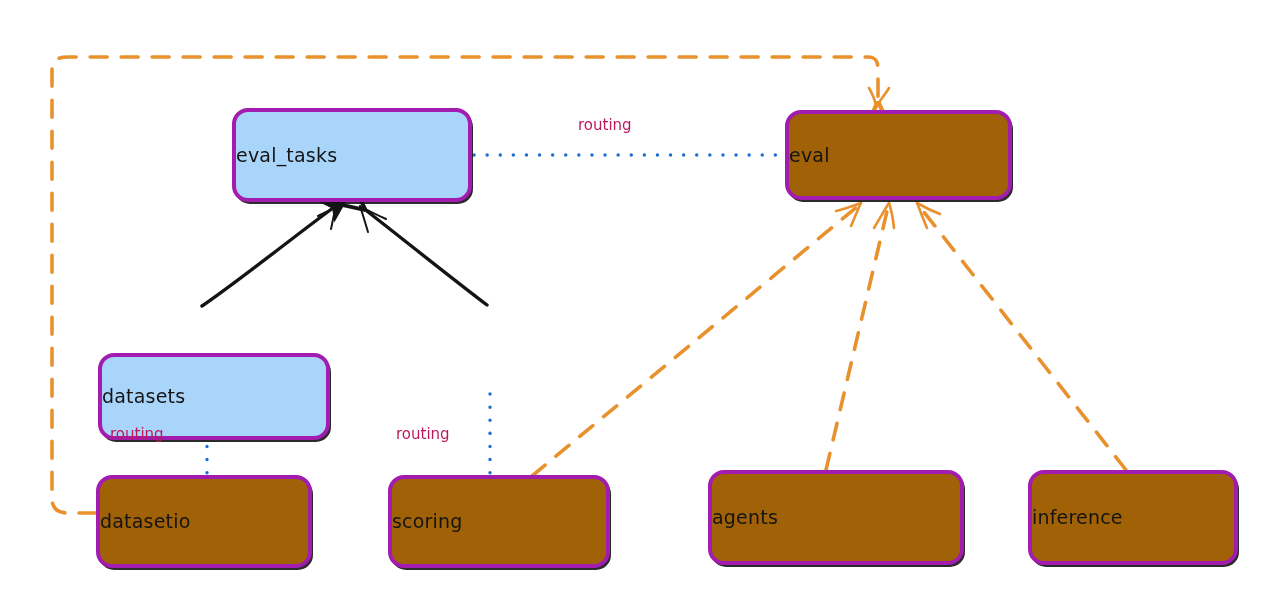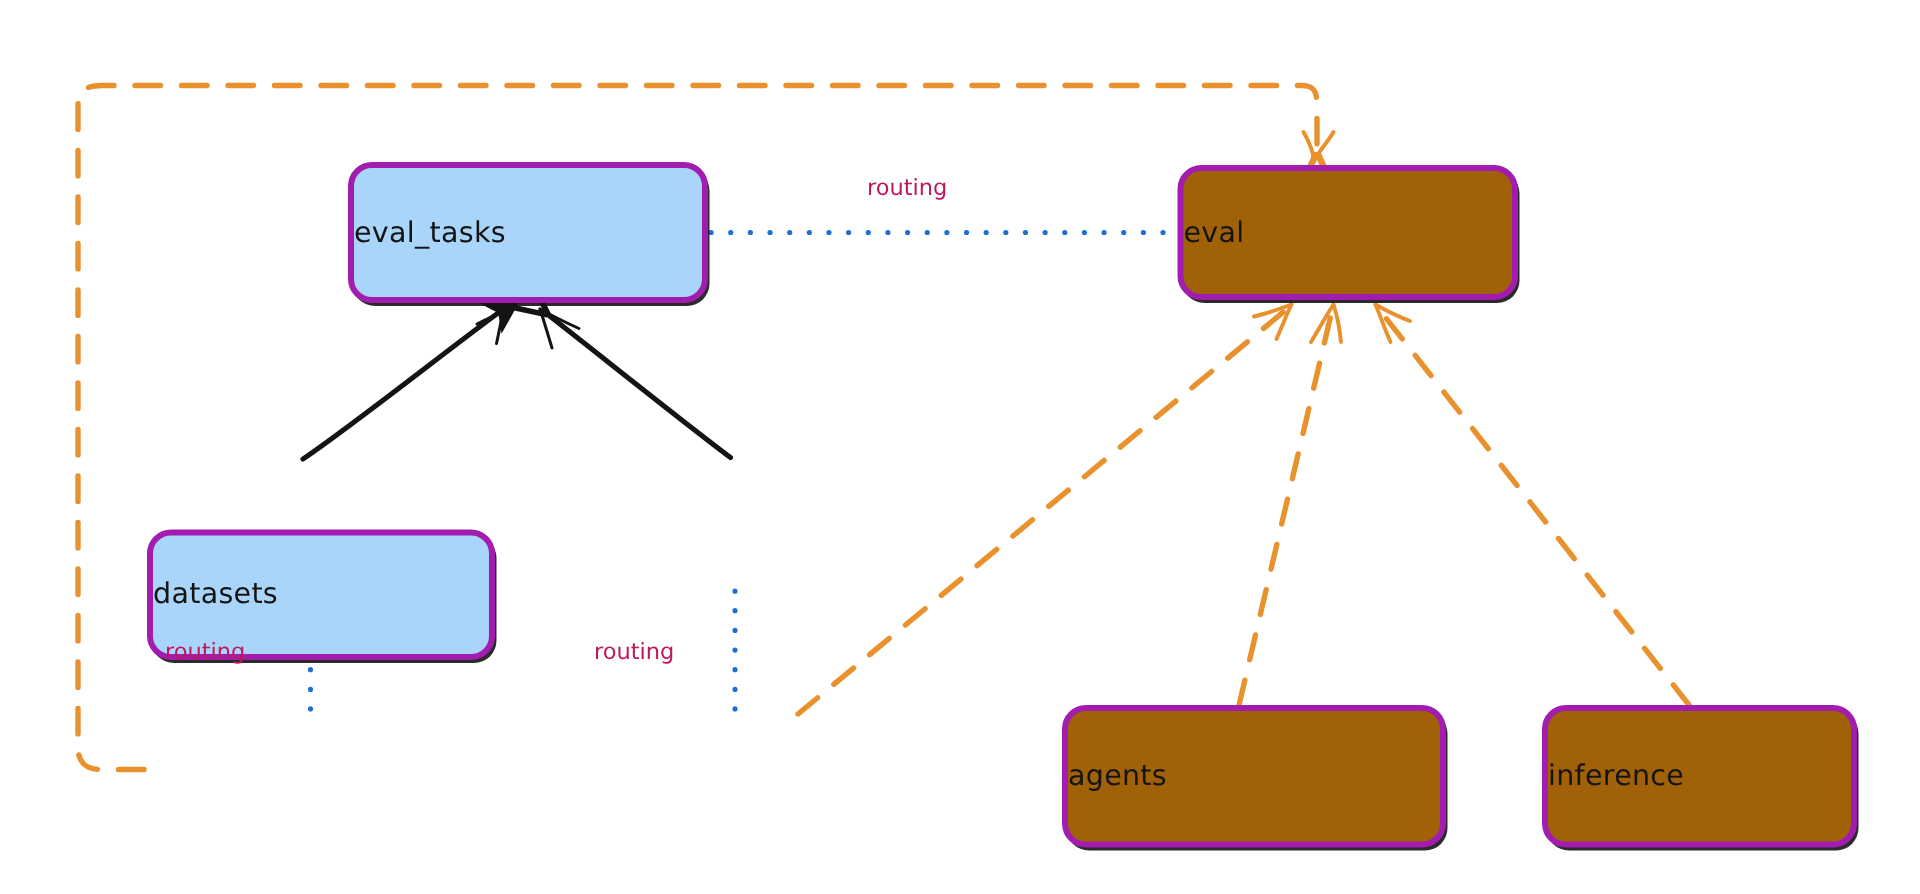--- a/index.html
+++ b/index.html
@@ -138,21 +138,27 @@
 
   <div class="node node-green" style="left:785px; top:110px; width:227px; height:90px;">
     <span class="node-label">eval</span>
   </div>
 
   <div class="node node-blue" style="left:98px; top:305px; width:232px; height:87px;margin-top:48px;">
     <span class="node-label">datasets</span>
   </div>
 
 
+  <div class="node node-green" style="left:96px; top:475px; width:216px; height:93px;">
+    <span class="node-label">datasetio</span>
+  </div>
 
+  <div class="node node-green" style="left:388px; top:475px; width:222px; height:93px;">
+    <span class="node-label">scoring</span>
+  </div>
 
   <div class="node node-green" style="left:708px; top:470px; width:256px; height:95px;">
     <span class="node-label">agents</span>
   </div>
 
   <div class="node node-green" style="left:1028px; top:470px; width:210px; height:95px;">
     <span class="node-label">inference</span>
   </div>
 
   <div class="edge-label" style="left:578px; top:116px;">routing</div>

